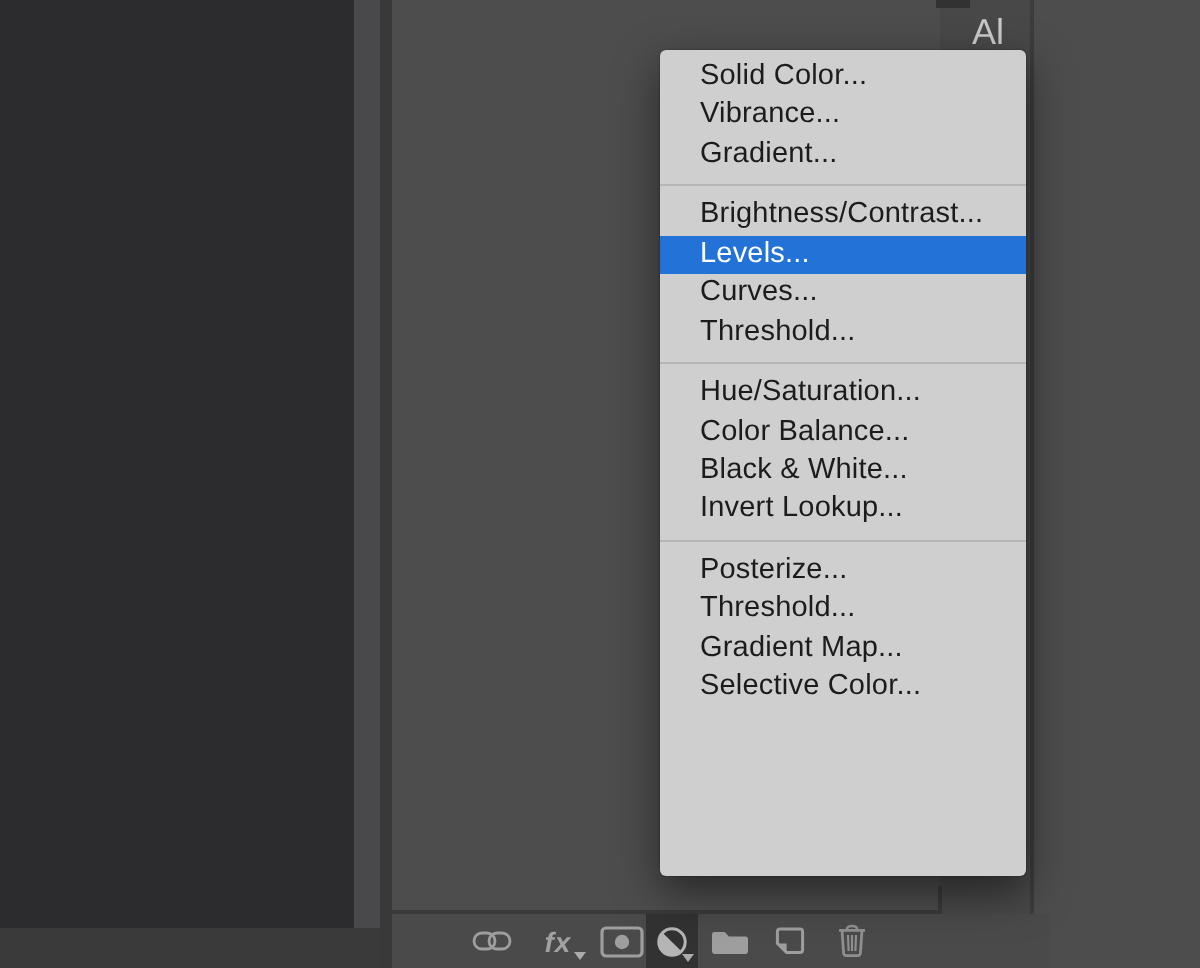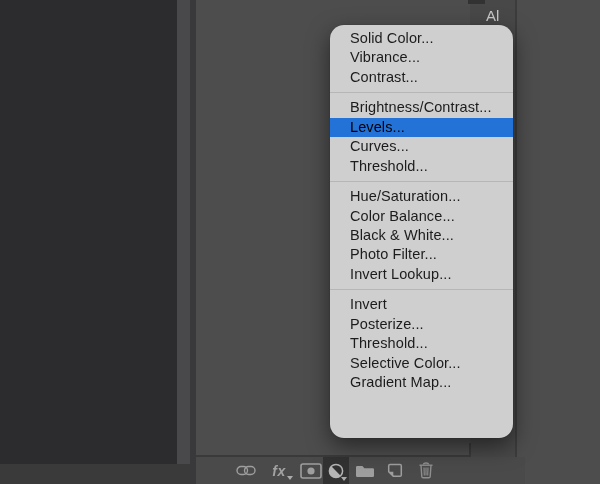--- a/index.html
+++ b/index.html
@@ -13,40 +13,40 @@
   
   .canvas-area{left:0;top:0;width:177px;height:464px;background:#2c2c2e;}
   .left-bottom-bar{left:0;top:464px;width:190px;height:20px;background:#3a3a3a;}
   .mid-strip{left:177px;top:0;width:13px;height:484px;background:#49494b;}
   .v-divider{left:190px;top:0;width:6px;height:484px;background:#39393b;}
   
   .right-band{left:470px;top:0;width:46px;height:484px;background:#484848;}
   .v-line-panel{left:469px;top:443px;width:2px;height:41px;background:#3a3a3a;}
   .v-line-right{left:515px;top:0;width:2px;height:484px;background:#3c3c3c;}
   .top-notch{left:468px;top:0;width:17px;height:4px;background:#323232;}
-  .al-label{left:486px;top:7px;color:#c9c9c9;font-size:15px;line-height:18px;}
+  .al-label{left:486px;top:7px;color:#c9c9c9;font-size:18px;line-height:18px;}
   
   .h-divider{left:196px;top:455px;width:273px;height:2px;background:#3a3a3a;}
   .toolbar{left:196px;top:457px;width:323px;height:27px;background:#4a4a4a;padding-left:6px;}
   .tool-btn{position:absolute;top:0;height:27px;display:flex;align-items:center;justify-content:center;}
   .tool-btn.pressed{background:#323232;}
   .fx-text{color:#a2a2a2;font-size:14px;font-style:italic;font-weight:bold;letter-spacing:0.5px;}
   .tri{position:absolute;width:0;height:0;border-left:3px solid transparent;border-right:3px solid transparent;border-top:4px solid #ababab;}
   
   .menu{
     left:330px;top:25px;width:183px;height:413px;box-sizing:border-box;
-    background:#cfcfcf;border-radius:14px;padding:4px 0;
+    background:#cfcfcf;border-radius:3px;padding:4px 0;
     box-shadow:0 8px 22px rgba(0,0,0,0.5), 0 0 1px rgba(0,0,0,0.4);
   }
   .menu-item{
     height:19.45px;line-height:19.45px;padding-left:20px;
     font-size:14.5px;color:#1c1c1c;white-space:nowrap;cursor:default;
     letter-spacing:0.1px;
   }
-  .menu-item.highlighted{color:#000000;}
+  .menu-item.highlighted{color:#ffffff;}
   .menu-separator{height:1px;background:#b6b6b6;margin:5px 0;}
 </style>
 </head>
 <body>
 
 <div class="abs canvas-area"></div>
 <div class="abs mid-strip"></div>
 <div class="abs v-divider"></div>
 <div class="abs left-bottom-bar"></div>
 <div class="abs right-band"></div>
@@ -106,31 +106,29 @@
       <line x1="6" y1="5.5" x2="6.3" y2="13.5" stroke="#8f8f8f" stroke-width="1.1"></line>
       <line x1="8" y1="5.5" x2="8" y2="13.5" stroke="#8f8f8f" stroke-width="1.1"></line>
       <line x1="10" y1="5.5" x2="9.7" y2="13.5" stroke="#8f8f8f" stroke-width="1.1"></line>
     </svg>
   </div>
 </div>
 
 <div class="abs menu" id="popup-menu">
     <div class="menu-item">Solid Color...</div>
     <div class="menu-item">Vibrance...</div>
-    <div class="menu-item">Contrast...</div>
+    <div class="menu-item">Gradient...</div>
     <div class="menu-separator"></div>
     <div class="menu-item">Brightness/Contrast...</div>
     <div class="menu-item highlighted" style="background-color: rgb(34, 114, 216);">Levels...</div>
     <div class="menu-item">Curves...</div>
     <div class="menu-item">Threshold...</div>
     <div class="menu-separator"></div>
     <div class="menu-item">Hue/Saturation...</div>
     <div class="menu-item">Color Balance...</div>
     <div class="menu-item">Black &amp; White...</div>
-    <div class="menu-item">Photo Filter...</div>
     <div class="menu-item">Invert Lookup...</div>
     <div class="menu-separator"></div>
-    <div class="menu-item">Invert</div>
     <div class="menu-item">Posterize...</div>
     <div class="menu-item">Threshold...</div>
+    <div class="menu-item">Gradient Map...</div>
     <div class="menu-item">Selective Color...</div>
-    <div class="menu-item">Gradient Map...</div>
   </div>
 
 </body></html>

